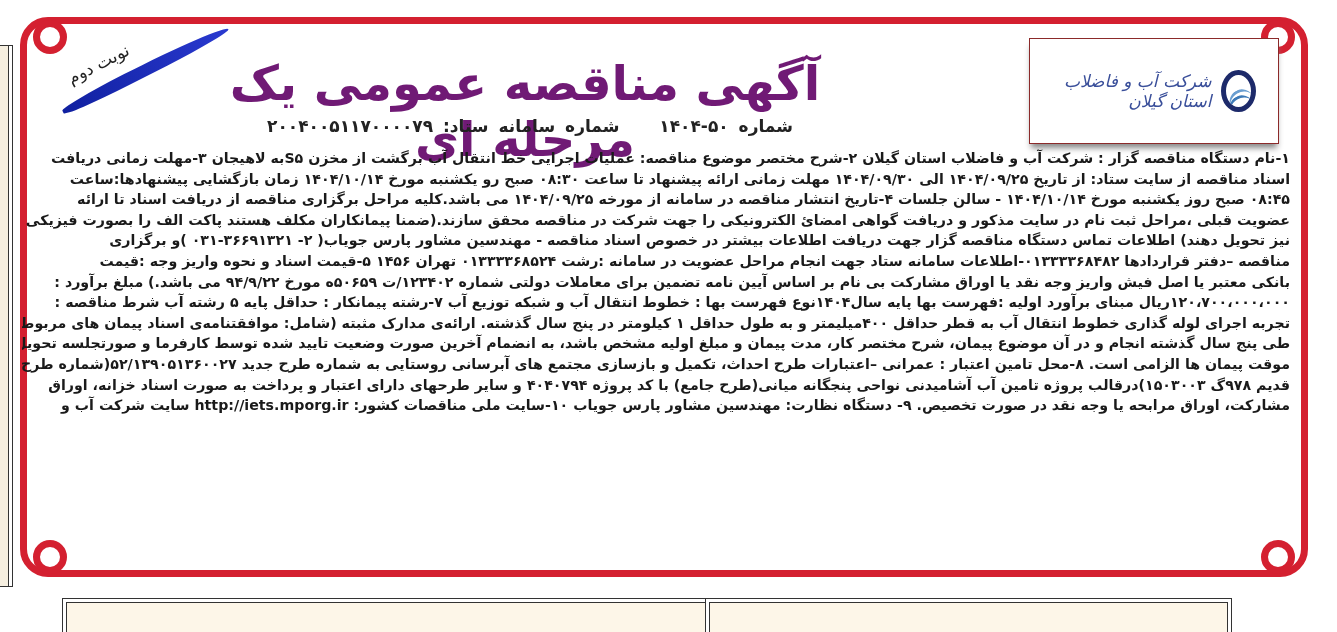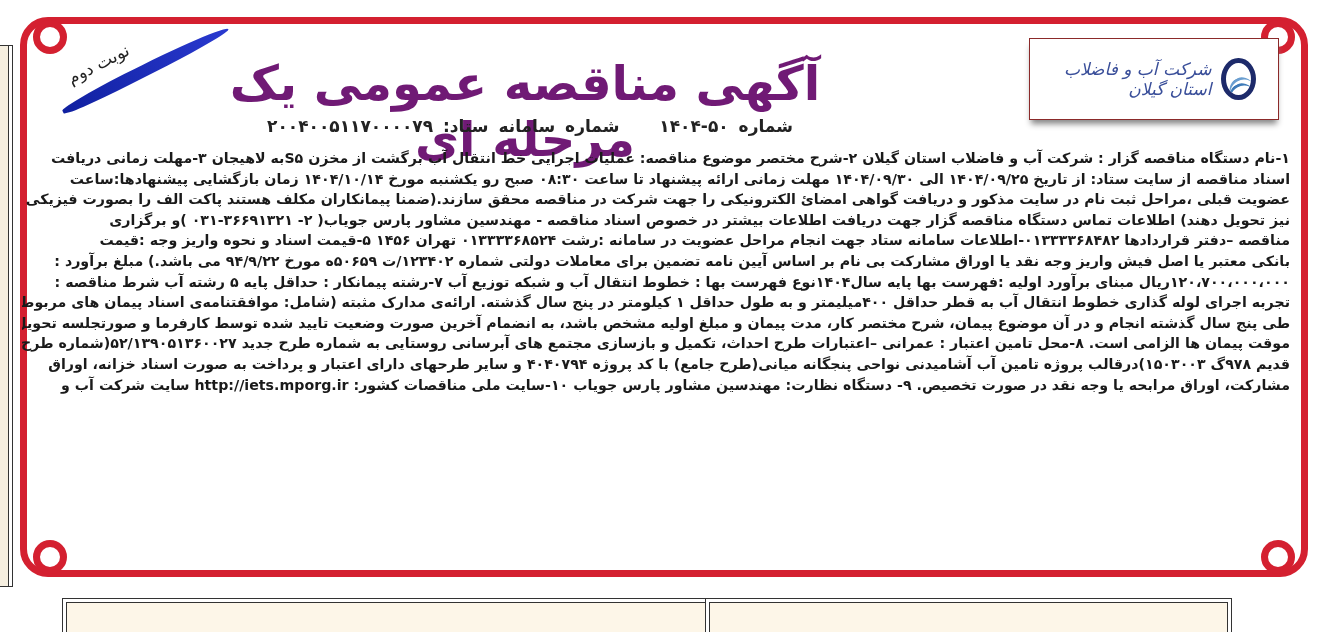--- a/index.html
+++ b/index.html
@@ -18,21 +18,21 @@
   }
   .corner {
     position:absolute; width:34px; height:34px; background:#fff;
     border:7px solid #d42030; border-radius:50%; box-sizing:border-box;
   }
   .corner.tl { left:6px; top:-4px; }
   .corner.tr { right:6px; top:-4px; }
   .corner.bl { left:6px; bottom:-4px; }
   .corner.br { right:6px; bottom:-4px; }
   .logo-box {
-    position:absolute; right:22px; top:14px; width:250px; height:82px;
+    position:absolute; right:22px; top:14px; width:250px; height:106px;
     border:1px solid #8b2a2a; background:#fff; box-shadow: 0 6px 6px -2px #888;
     display:flex; align-items:center; justify-content:flex-end; gap:10px; padding-right:22px; box-sizing:border-box;
   }
   .logo-circle {
     width:42px; height:42px; border-radius:50%; border:5px solid #1d2a6a;
     box-sizing:border-box; position:relative; overflow:hidden; background:#fff;
   }
   .logo-circle .w1, .logo-circle .w2 {
     position:absolute; left:4px; width:26px; height:26px; border-top:3px solid #6a9ed0; border-radius:50% 50% 0 0; transform:rotate(-30deg);
   }
@@ -100,20 +100,21 @@
 
 <div class="title">آگهی مناقصه عمومی یک مرحله ای</div>
 <div class="subtitle">
   <span>شماره ۵۰-۱۴۰۴</span>
   <bdi>شماره سامانه ستاد: ۲۰۰۴۰۰۵۱۱۷۰۰۰۰۷۹</bdi>
 </div>
 
 <div class="body-text">
   <span class="ln">۱-نام دستگاه مناقصه گزار : شرکت آب و فاضلاب استان گیلان ۲-شرح مختصر موضوع مناقصه: عملیات اجرایی خط انتقال آب برگشت از مخزن S۵به لاهیجان  ۳-مهلت زمانی دریافت</span>
   <span class="ln">اسناد مناقصه از سایت ستاد: از تاریخ ۱۴۰۴/۰۹/۲۵ الی ۱۴۰۴/۰۹/۳۰  مهلت زمانی ارائه پیشنهاد  تا ساعت  ۰۸:۳۰ صبح رو یکشنبه مورخ ۱۴۰۴/۱۰/۱۴   زمان بازگشایی پیشنهادها:ساعت</span>
+  <span class="ln">۰۸:۴۵ صبح روز یکشنبه مورخ ۱۴۰۴/۱۰/۱۴ - سالن جلسات    ۴-تاریخ انتشار مناقصه در سامانه از مورخه ۱۴۰۴/۰۹/۲۵ می باشد.کلیه مراحل برگزاری مناقصه از دریافت اسناد تا ارائه</span>
   <span class="ln">عضویت قبلی ،مراحل ثبت نام در سایت مذکور و دریافت گواهی امضائ الکترونیکی را جهت شرکت در مناقصه محقق سازند.(ضمنا پیمانکاران مکلف هستند پاکت الف را بصورت فیزیکی</span>
   <span class="ln">نیز تحویل دهند)  اطلاعات تماس دستگاه مناقصه گزار جهت دریافت اطلاعات بیشتر در خصوص اسناد مناقصه - مهندسین مشاور پارس جویاب( ۲- ۳۶۶۹۱۳۲۱-۰۳۱ )و برگزاری</span>
   <span class="ln">مناقصه –دفتر قراردادها ۰۱۳۳۳۳۶۸۴۸۲-اطلاعات سامانه ستاد جهت انجام مراحل عضویت در سامانه :رشت ۰۱۳۳۳۳۶۸۵۲۴ تهران ۱۴۵۶  ۵-قیمت اسناد و نحوه واریز وجه :قیمت</span>
   <span class="ln">بانکی معتبر  یا اصل فیش واریز وجه نقد یا اوراق مشارکت بی نام بر اساس آیین نامه تضمین برای معاملات دولتی شماره ۱۲۳۴۰۲/ت ۵۰۶۵۹ه مورخ ۹۴/۹/۲۲ می باشد.)  مبلغ برآورد :</span>
   <span class="ln">۱۲۰،۷۰۰،۰۰۰،۰۰۰ریال  مبنای برآورد اولیه :فهرست بها پایه  سال۱۴۰۴نوع فهرست بها : خطوط انتقال آب و شبکه توزیع آب  ۷-رشته پیمانکار : حداقل پایه ۵ رشته آب  شرط مناقصه :</span>
   <span class="ln">تجربه اجرای لوله گذاری خطوط انتقال آب به قطر حداقل ۴۰۰میلیمتر و به طول حداقل ۱ کیلومتر در پنج سال گذشته. ارائه‌ی مدارک مثبته (شامل: موافقتنامه‌ی اسناد پیمان های مربوطه که</span>
   <span class="ln">طی پنج سال گذشته انجام و در آن موضوع پیمان، شرح مختصر کار، مدت پیمان و مبلغ اولیه مشخص باشد، به انضمام آخرین صورت وضعیت تایید شده توسط کارفرما و صورتجلسه تحویل</span>
   <span class="ln">موقت پیمان ها الزامی است. ۸-محل تامین اعتبار : عمرانی –اعتبارات طرح احداث، تکمیل و بازسازی مجتمع های آبرسانی روستایی به شماره طرح جدید ۵۲/۱۳۹۰۵۱۳۶۰۰۲۷(شماره طرح</span>
   <span class="ln">قدیم ۹۷۸گ ۱۵۰۳۰۰۳)درقالب پروژه تامین آب آشامیدنی نواحی پنجگانه میانی(طرح جامع) با کد پروژه ۴۰۴۰۷۹۴ و سایر طرحهای دارای اعتبار و پرداخت به صورت اسناد خزانه، اوراق</span>
   <span class="ln">مشارکت، اوراق مرابحه یا وجه نقد در صورت تخصیص. ۹- دستگاه نظارت: مهندسین مشاور پارس جویاب ۱۰-سایت ملی مناقصات کشور: http://iets.mporg.ir سایت شرکت آب و</span>

